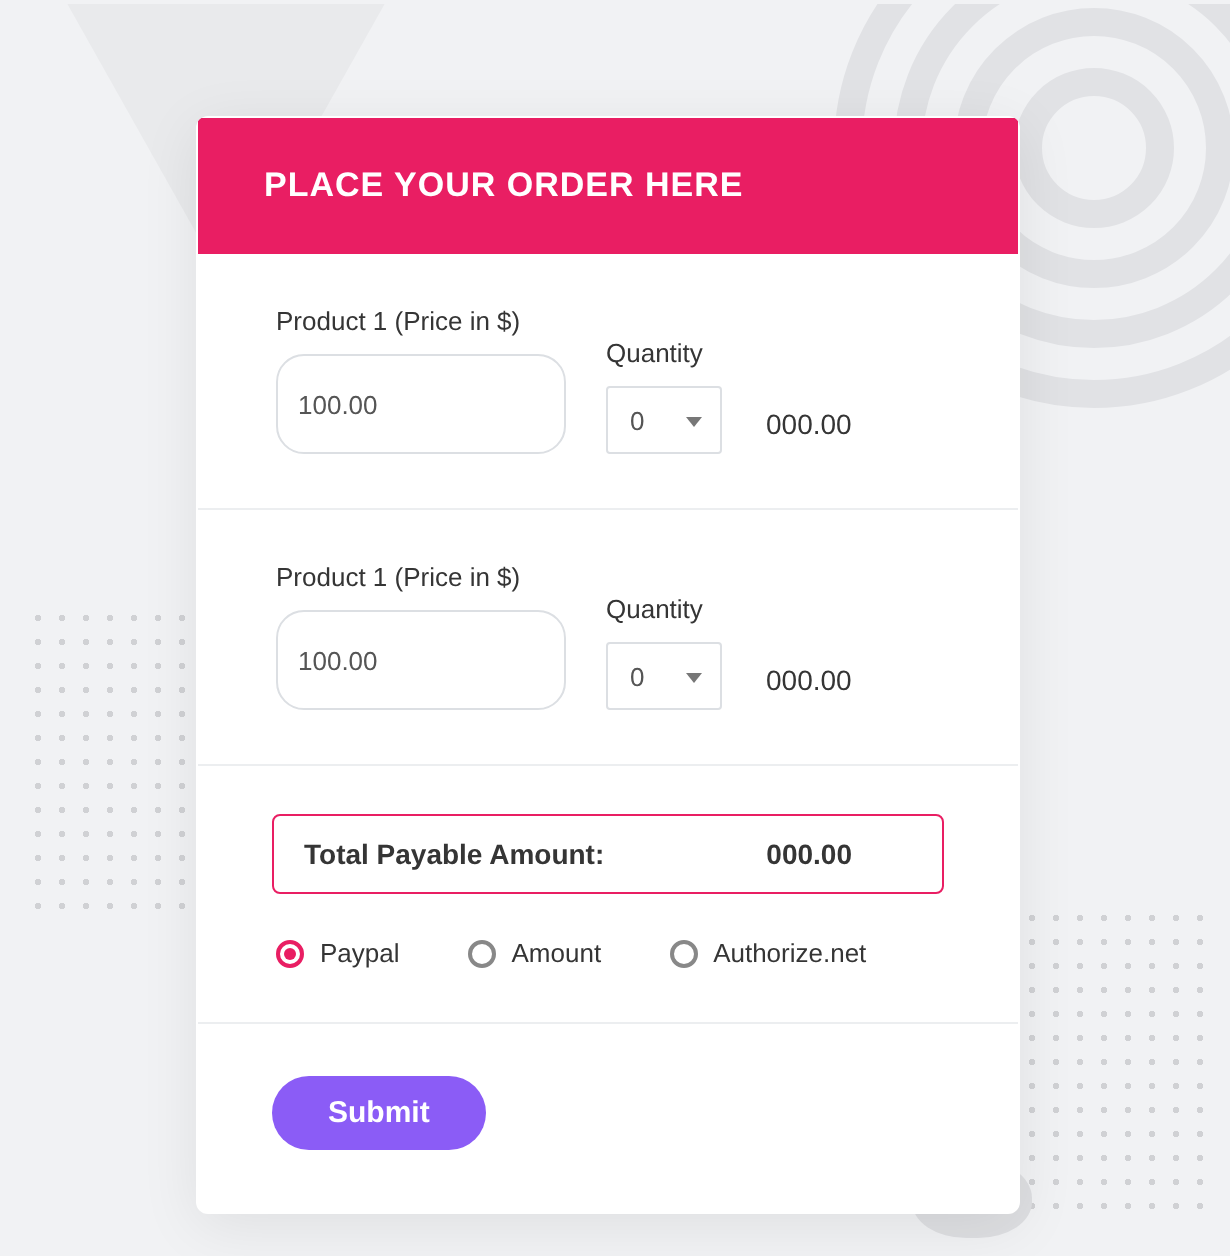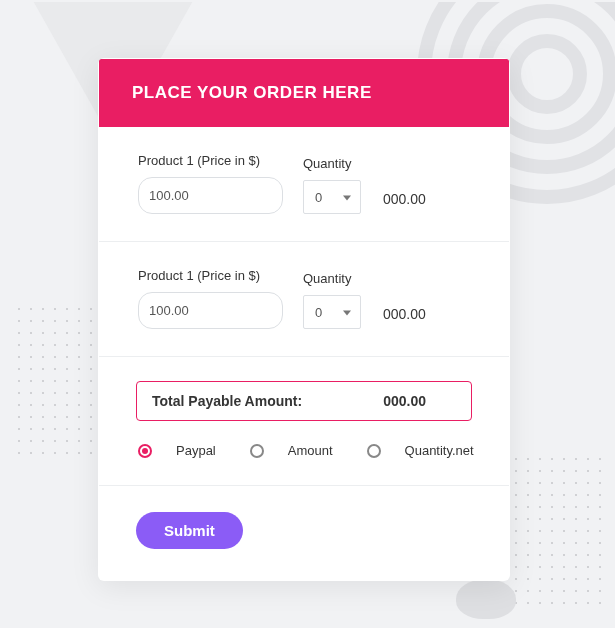--- a/index.html
+++ b/index.html
@@ -90,21 +90,21 @@
   .col { display: flex; flex-direction: column; }
   .col.product { flex: 0 0 145px; }
   .col.qty     { flex: 0 0 60px; }
   .col.total   { flex: 1; }
   .lbl {
     font-size: 13px;
     color: #353535;
     margin-bottom: 8px;
   }
   .inp {
-    height: 37px;
+    height: 50px;
     border: 1px solid #dcdfe3;
     border-radius: 14px;
     padding: 0 10px;
     font-size: 13px;
     color: #555;
     width: 100%;
   }
   .select-wrap {
     position: relative;
     height: 34px;
@@ -147,21 +147,21 @@
   .total-box .val { padding-right: 30px;}
   .radios {
     display: flex;
     gap: 30px;
     font-size: 13px;
     color: #353535;
   }
   .radio {
     display: flex;
     align-items: center;
-    gap: 22px;
+    gap: 6px;
     cursor: pointer;
   }
   .radio .circ {
     width: 14px; height: 14px;
     border: 2px solid #888;
     border-radius: 50%;
     display: inline-flex;
     align-items: center;
     justify-content: center;
   }
@@ -253,21 +253,21 @@
             <span class="dot"></span>
           </span>
         <span>Paypal</span>
       </label>
       <label class="radio">
         <span class="circ"></span>
         <span>Amount</span>
       </label>
       <label class="radio">
         <span class="circ"></span>
-        <span>Quantity.net</span>
+        <span>Authorize.net</span>
       </label>
     </div>
   </div>
 
   <div class="submit-section">
     <button class="submit-btn">Submit</button>
   </div>
 </div>
 
 </body></html>

